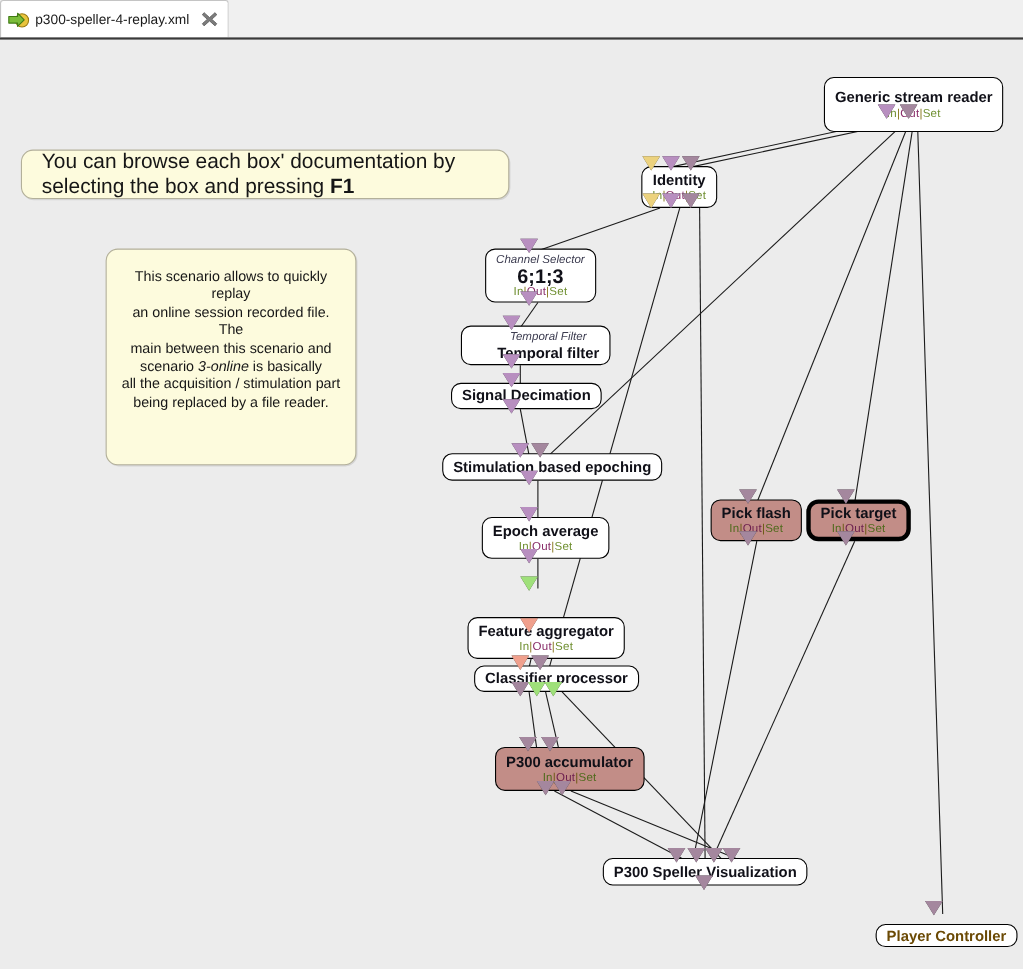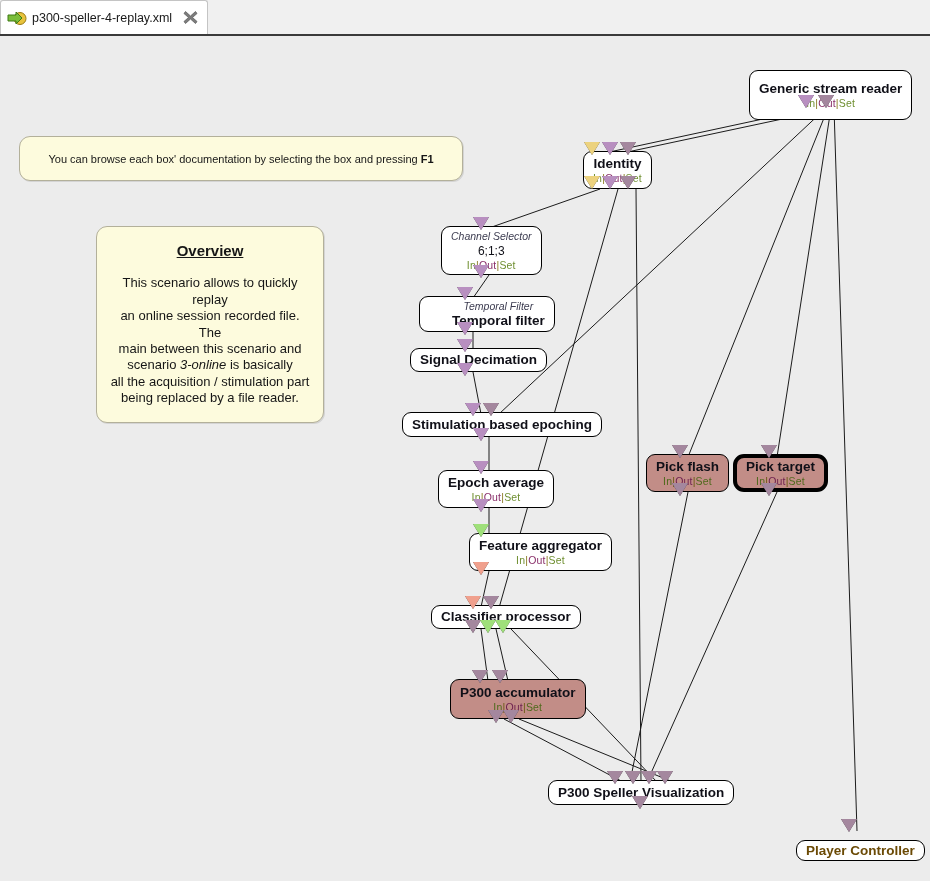--- a/index.html
+++ b/index.html
@@ -69,21 +69,21 @@
   .box-sub {
     font-size: 10.5px; font-style: italic; color: #3c3c50;
     line-height: 13px;
   }
   .box-title {
     font-size: 13.5px; font-weight: bold; color: #101018;
     line-height: 16px;
   }
   .box-title.amber { color: #6b4a05; }
   .box-value {
-    font-size: 12px; font-weight: normal; color: #101018; line-height: 16px;
+    font-size: 18px; font-weight: bold; color: #101018; line-height: 16px;
   }
   .box-ports {
     font-size: 10.5px; line-height: 12px; letter-spacing: .2px;
   }
   .p-in  { color: #6f8f30; }
   .p-sep { color: #8a7a22; }
   .p-out { color: #8a2f6a; }
   .p-set { color: #6f8f30; }
   .tinted .p-in, .tinted .p-set { color: #4f6a1c; }
   .tinted .p-out { color: #6d1f4e; }
@@ -110,21 +110,21 @@
     position: absolute;
     background: #fdfbdd;
     border: 1px solid #b3b09a;
     border-radius: 11px;
     z-index: 4;
     color: #161616;
     box-shadow: 1px 1px 0 rgba(0,0,0,.10);
   }
   .note-one {
     display: flex; align-items: center; justify-content: center;
-    font-size: 11px; padding: 14px 18px;
+    font-size: 19px; padding: 14px 18px;
   }
   .note-one b { font-weight: bold; }
   .note-block {
     text-align: center; font-size: 13px; line-height: 16.4px;
     padding: 16px 12px 12px;
   }
   .note-head {
     font-size: 15px; font-weight: bold; text-decoration: underline;
     margin-bottom: 16px; display: block;
   }
@@ -180,21 +180,20 @@
       <line x1="777" y1="456" x2="647" y2="746" stroke="#1b1b1b" stroke-width="1"></line>
     </svg>
 
   <div class="note note-one" style="left:19px; top:100px; width:444px; height:45px;">
     <span>
       <span>You can browse each box' documentation by selecting the box and pressing </span><b>F1</b>
     </span>
   </div>
 
   <div class="note note-block" style="left:96px; top:190px; width:228px; height:197px;">
-    <span class="note-head">Overview</span>
     <span class="note-body">
       <span>This scenario allows to quickly replay</span><br>
       <span>an online session recorded file. The</span><br>
       <span>main between this scenario and</span><br>
       <span>scenario </span><span class="it">3-online</span><span> is basically</span><br>
       <span>all the acquisition / stimulation part</span><br>
       <span>being replaced by a file reader.</span>
     </span>
   </div>
 
@@ -219,21 +218,21 @@
       <div class="box" style="left: 410px; top: 312px; min-width: 110px; height: 24px;">
         <div class="box-title">Signal Decimation</div>
       </div>
       <div class="box" style="left: 402px; top: 376px; min-width: 160px; height: 25px;">
         <div class="box-title">Stimulation based epoching</div>
       </div>
       <div class="box" style="left: 438px; top: 434px; min-width: 88px; height: 38px;">
         <div class="box-title">Epoch average</div>
         <div class="box-ports"><span class="p-in">In</span><span class="p-sep">|</span><span class="p-out">Out</span><span class="p-sep">|</span><span class="p-set">Set</span></div>
       </div>
-      <div class="box" style="left: 425px; top: 497px; min-width: 112px; height: 38px; margin-left: 44px;">
+      <div class="box" style="left: 425px; top: 525px; min-width: 112px; height: 38px;">
         <div class="box-title">Feature aggregator</div>
         <div class="box-ports"><span class="p-in">In</span><span class="p-sep">|</span><span class="p-out">Out</span><span class="p-sep">|</span><span class="p-set">Set</span></div>
       </div>
       <div class="box" style="left: 431px; top: 569px; min-width: 118px; height: 24px;">
         <div class="box-title">Classifier processor</div>
       </div>
       <div class="box tinted" style="left: 646px; top: 418px; min-width: 68px; height: 38px;">
         <div class="box-title">Pick flash</div>
         <div class="box-ports"><span class="p-in">In</span><span class="p-sep">|</span><span class="p-out">Out</span><span class="p-sep">|</span><span class="p-set">Set</span></div>
       </div>

